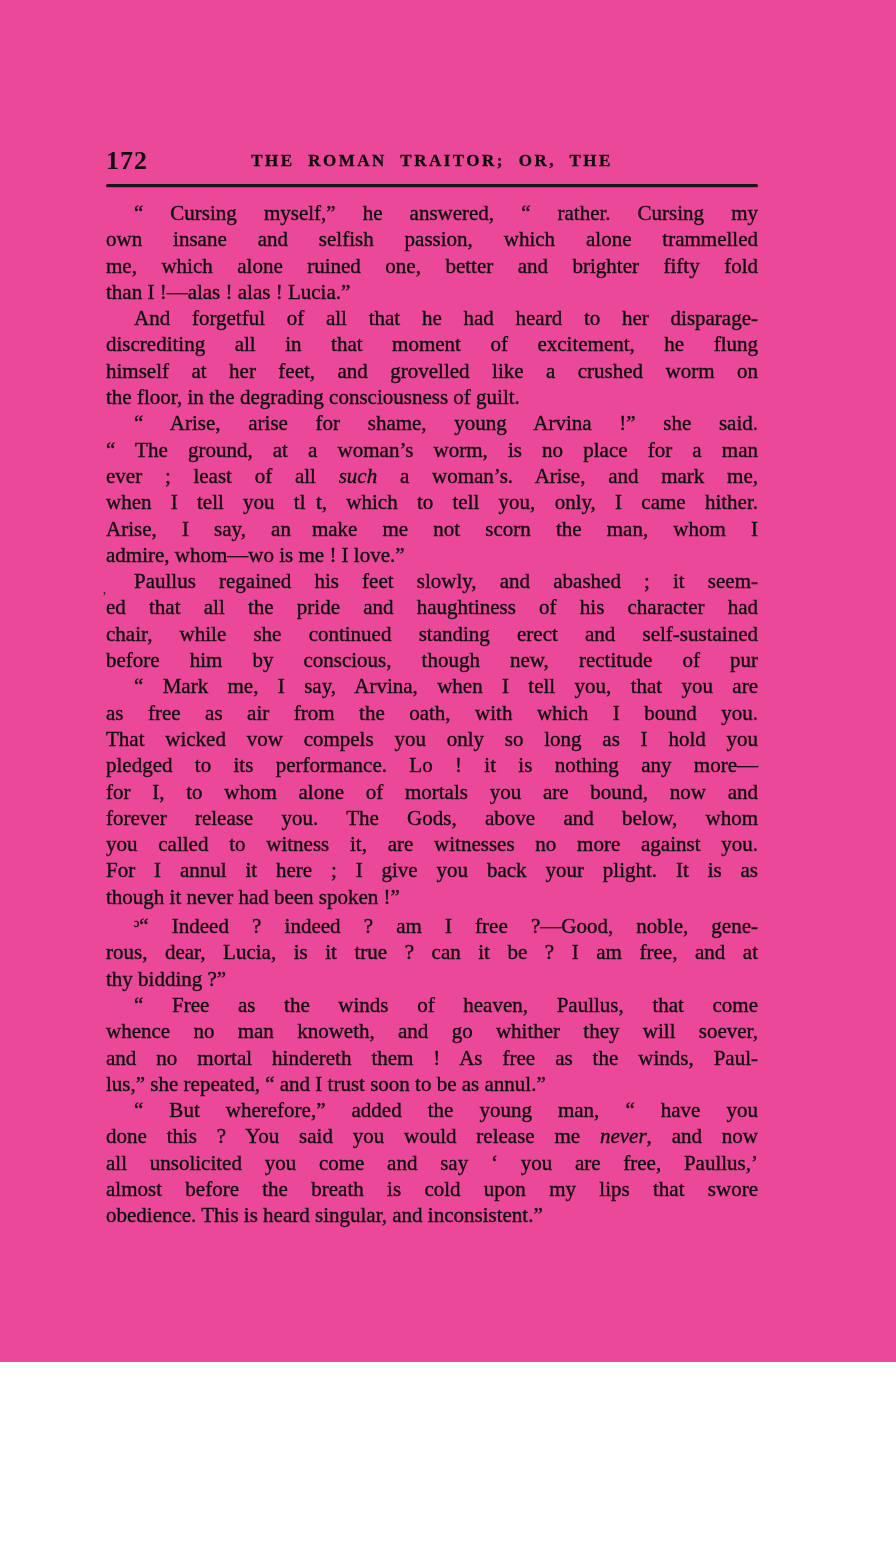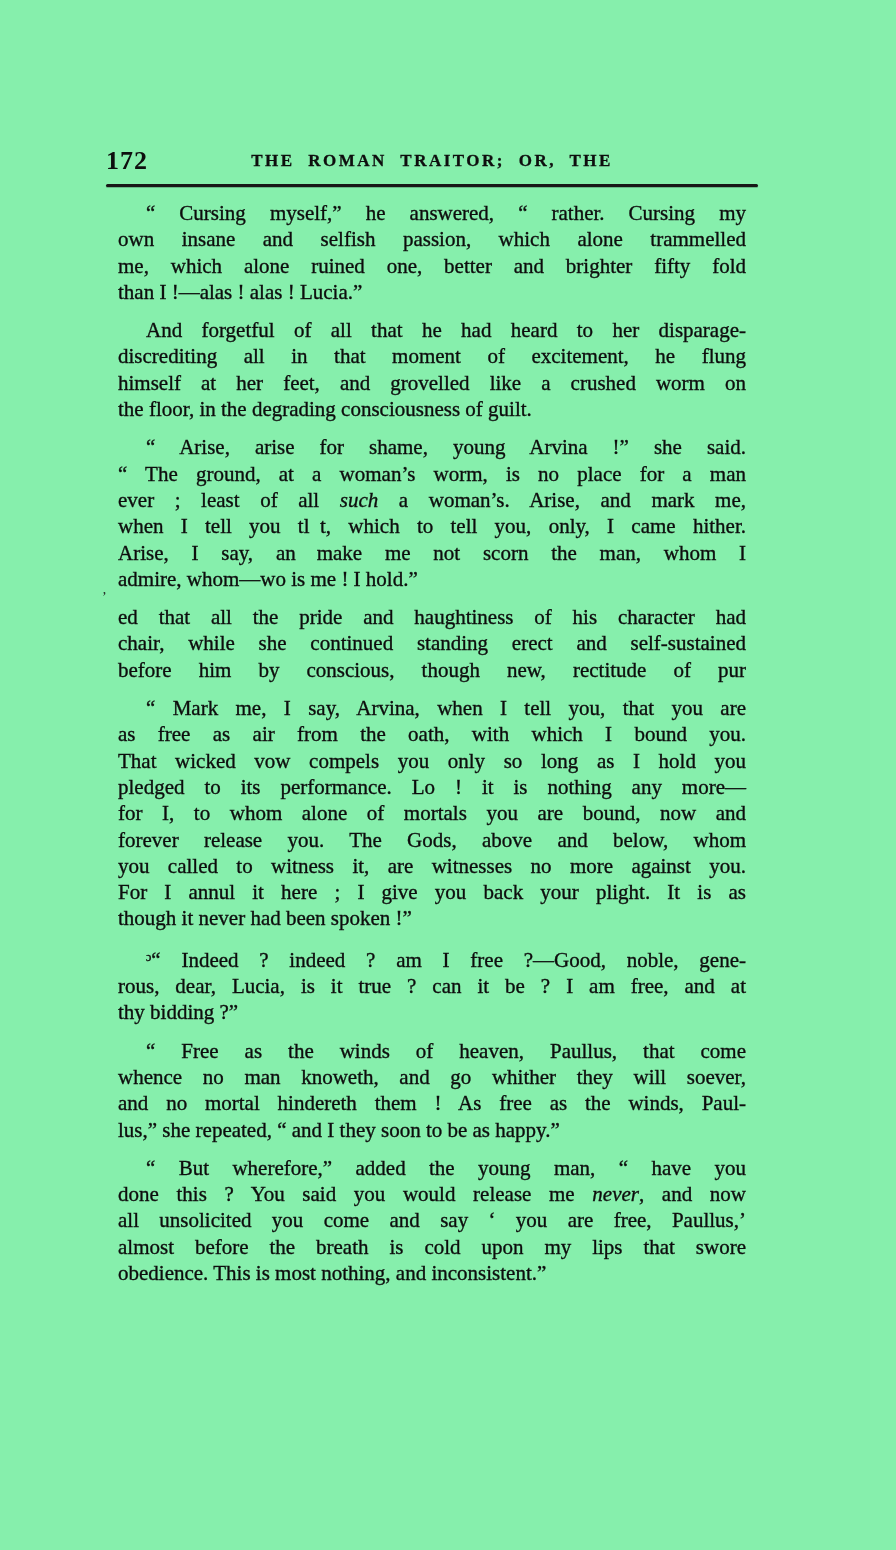--- a/index.html
+++ b/index.html
@@ -3,22 +3,22 @@
 <meta charset="utf-8">
 <style>
   html, body {
     margin: 0;
     padding: 0;
     background: #ffffff;
   }
   .page {
     position: relative;
     width: 896px;
-    height: 1550px;
-    background: #86efac;
+    height: 1362px;
+    background: #ec4899;
     overflow: hidden;
     font-family: "Liberation Serif", "DejaVu Serif", serif;
     color: #0e0e0e;
   }
   .text-block {
     position: absolute;
     left: 106px;
     top: 147px;
     width: 652px;
   }
@@ -51,21 +51,21 @@
     border-radius: 2px;
     box-shadow: 0 1px 0 rgba(20,20,20,0.25);
   }
   .page-body {
     margin-top: 13px;
     font-size: 21px;
     line-height: 26.3px;
     color: #0d0d0d;
     -webkit-text-stroke: 0.35px #101010;
   }
-  .paragraph { margin: 12px; }
+  .paragraph { margin: 0; }
   .line {
     text-align: justify;
     text-align-last: justify;
   }
   .line.first { text-indent: 28px; }
   .line.last  { text-align-last: left; }
   em { font-style: italic; }
   .sup-mark {
     font-size: 12px;
     vertical-align: 6px;
@@ -101,23 +101,24 @@
           <div class="line">discrediting all in that moment of excitement, he flung</div>
           <div class="line">himself at her feet, and grovelled like a crushed worm on</div>
           <div class="line last">the floor, in the degrading consciousness of guilt.</div>
         </div>
         <div class="paragraph">
           <div class="line first">“ Arise, arise for shame, young Arvina !” she said.</div>
           <div class="line">“ The ground, at a woman’s worm, is no place for a man</div>
           <div class="line">ever ;  least of all <em>such</em> a woman’s.  Arise, and mark me,</div>
           <div class="line">when I tell you tl t, which to tell you, only, I came hither.</div>
           <div class="line">Arise, I say, an  make me not scorn the man, whom I</div>
-          <div class="line last">admire, whom—wo is me !  I hold.”</div>
+          <div class="line last">admire, whom—wo is me !  I love.”</div>
         </div>
         <div class="paragraph">
+          <div class="line first">Paullus regained his feet slowly, and abashed ;  it seem-</div>
           <div class="line">ed that all the pride and haughtiness of his character had</div>
           <div class="line">chair, while she continued standing erect and self-sustained</div>
           <div class="line">before him by conscious, though new, rectitude of pur</div>
         </div>
         <div class="paragraph">
           <div class="line first">“ Mark me, I say, Arvina, when I tell you, that you are</div>
           <div class="line">as free as air from the oath, with which I bound you.</div>
           <div class="line">That wicked vow compels you only so long as I hold you</div>
           <div class="line">pledged to its performance.  Lo !  it is nothing any more—</div>
           <div class="line">for I, to whom alone of mortals you are bound, now and</div>
@@ -128,25 +129,25 @@
         </div>
         <div class="paragraph">
           <div class="line first"><span class="sup-mark">ɔ</span>“ Indeed ?  indeed ?  am I free ?—Good, noble, gene-</div>
           <div class="line">rous, dear, Lucia, is it true ?  can it be ?  I am free, and at</div>
           <div class="line last">thy bidding ?”</div>
         </div>
         <div class="paragraph">
           <div class="line first">“ Free as the winds of heaven, Paullus, that come</div>
           <div class="line">whence no man knoweth, and go whither they will soever,</div>
           <div class="line">and no mortal hindereth them !  As free as the winds, Paul-</div>
-          <div class="line last">lus,” she repeated, “ and I they soon to be as happy.”</div>
+          <div class="line last">lus,” she repeated, “ and I trust soon to be as annul.”</div>
         </div>
         <div class="paragraph">
           <div class="line first">“ But wherefore,” added the young man, “ have you</div>
           <div class="line">done this ?  You said you would release me <em>never</em>, and now</div>
           <div class="line">all unsolicited you come and say ‘ you are free, Paullus,’</div>
           <div class="line">almost before the breath is cold upon my lips that swore</div>
-          <div class="line last">obedience.  This is most nothing, and inconsistent.”</div>
+          <div class="line last">obedience.  This is heard singular, and inconsistent.”</div>
         </div>
       </div>
     <span class="margin-mark">’</span>
   </div>
 </div>
 
 </body></html>

